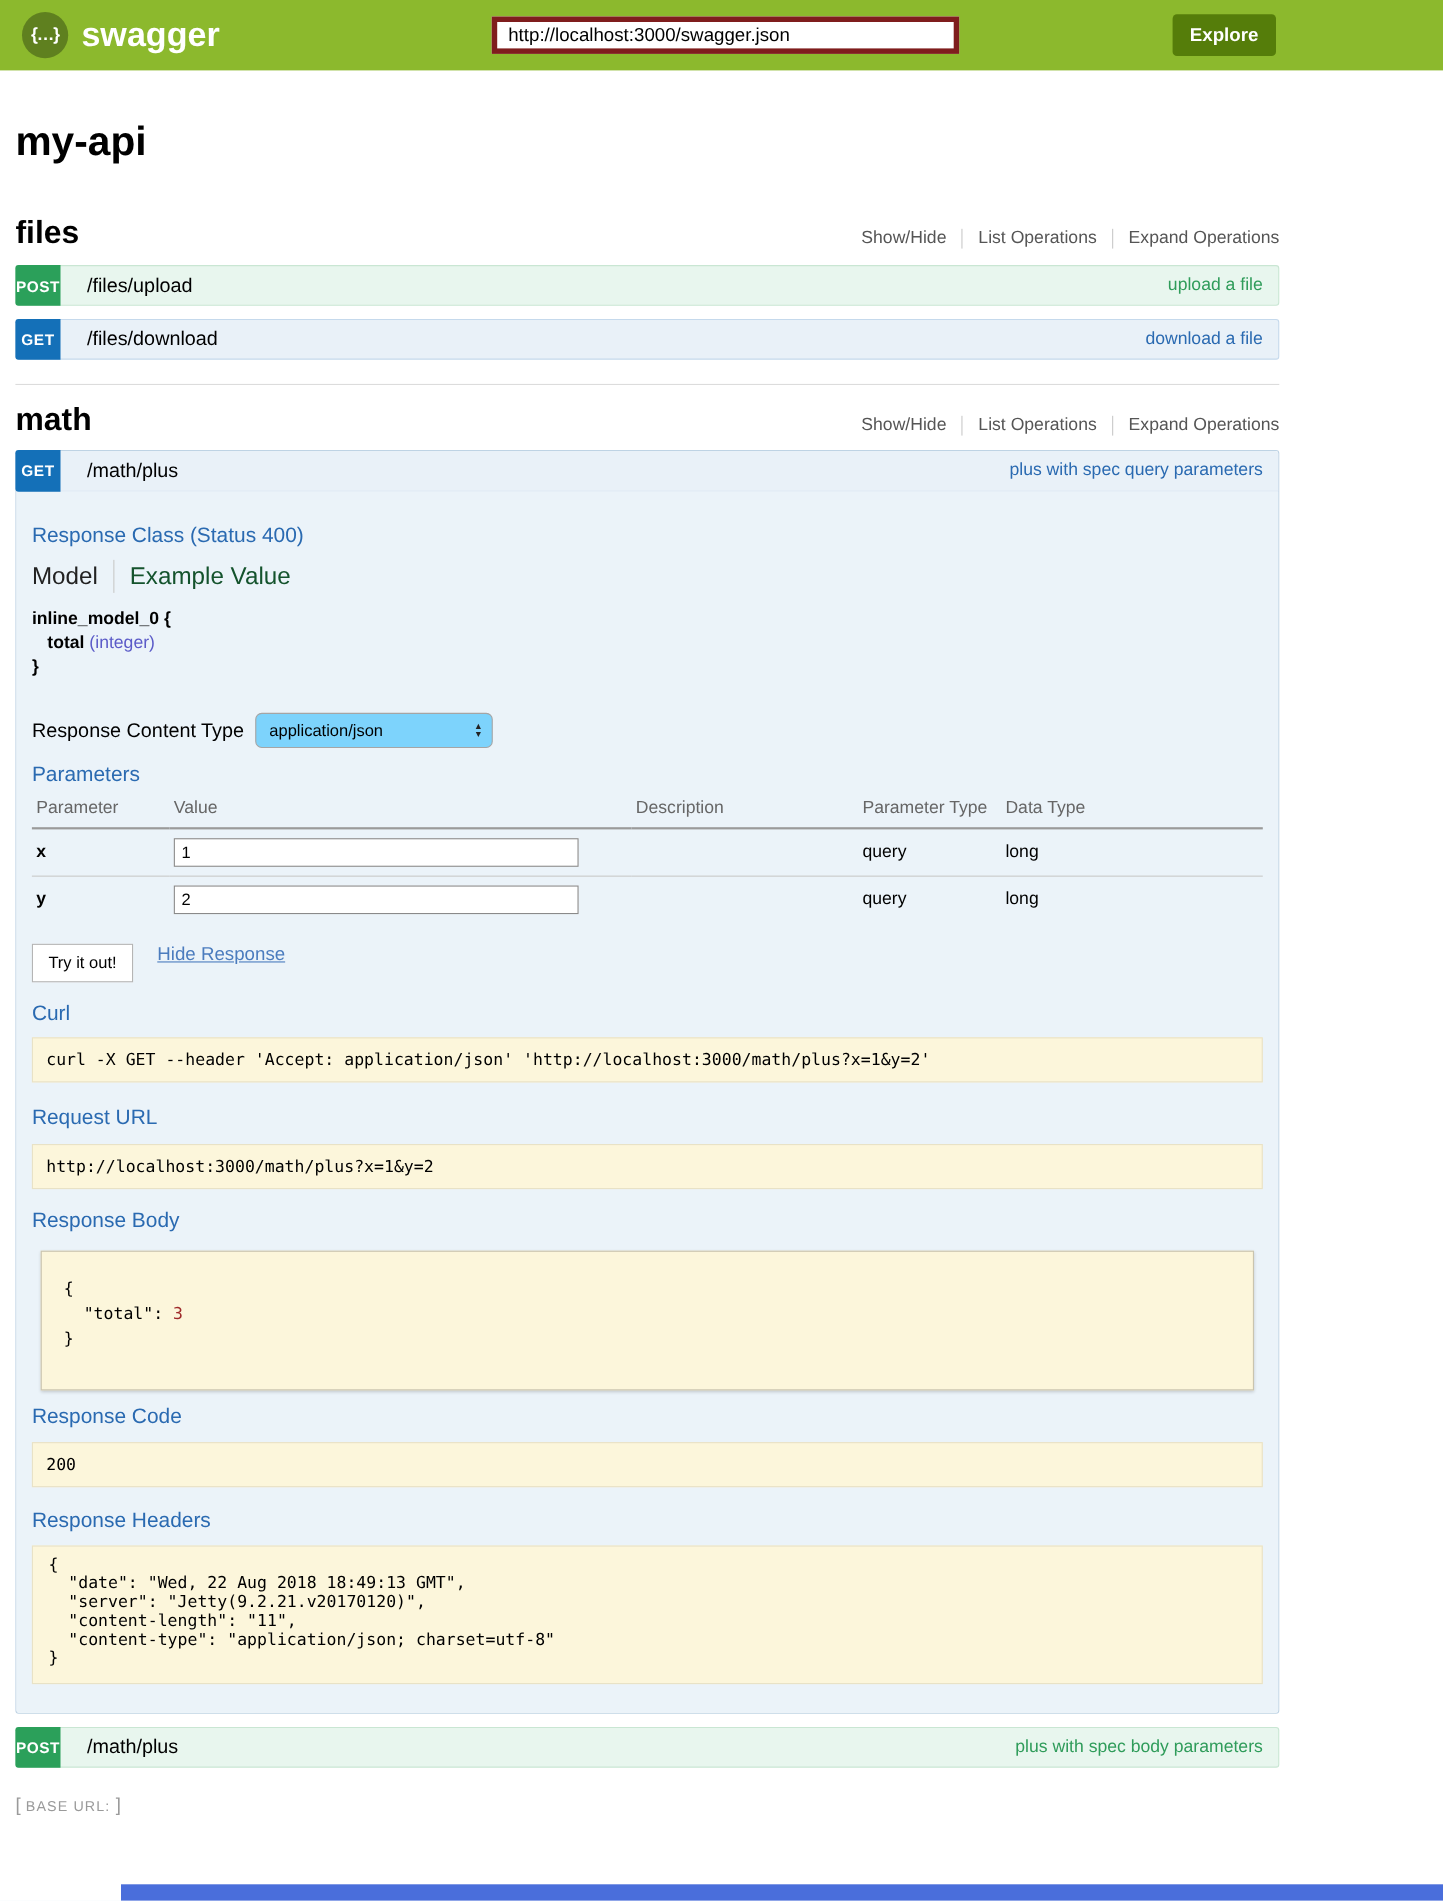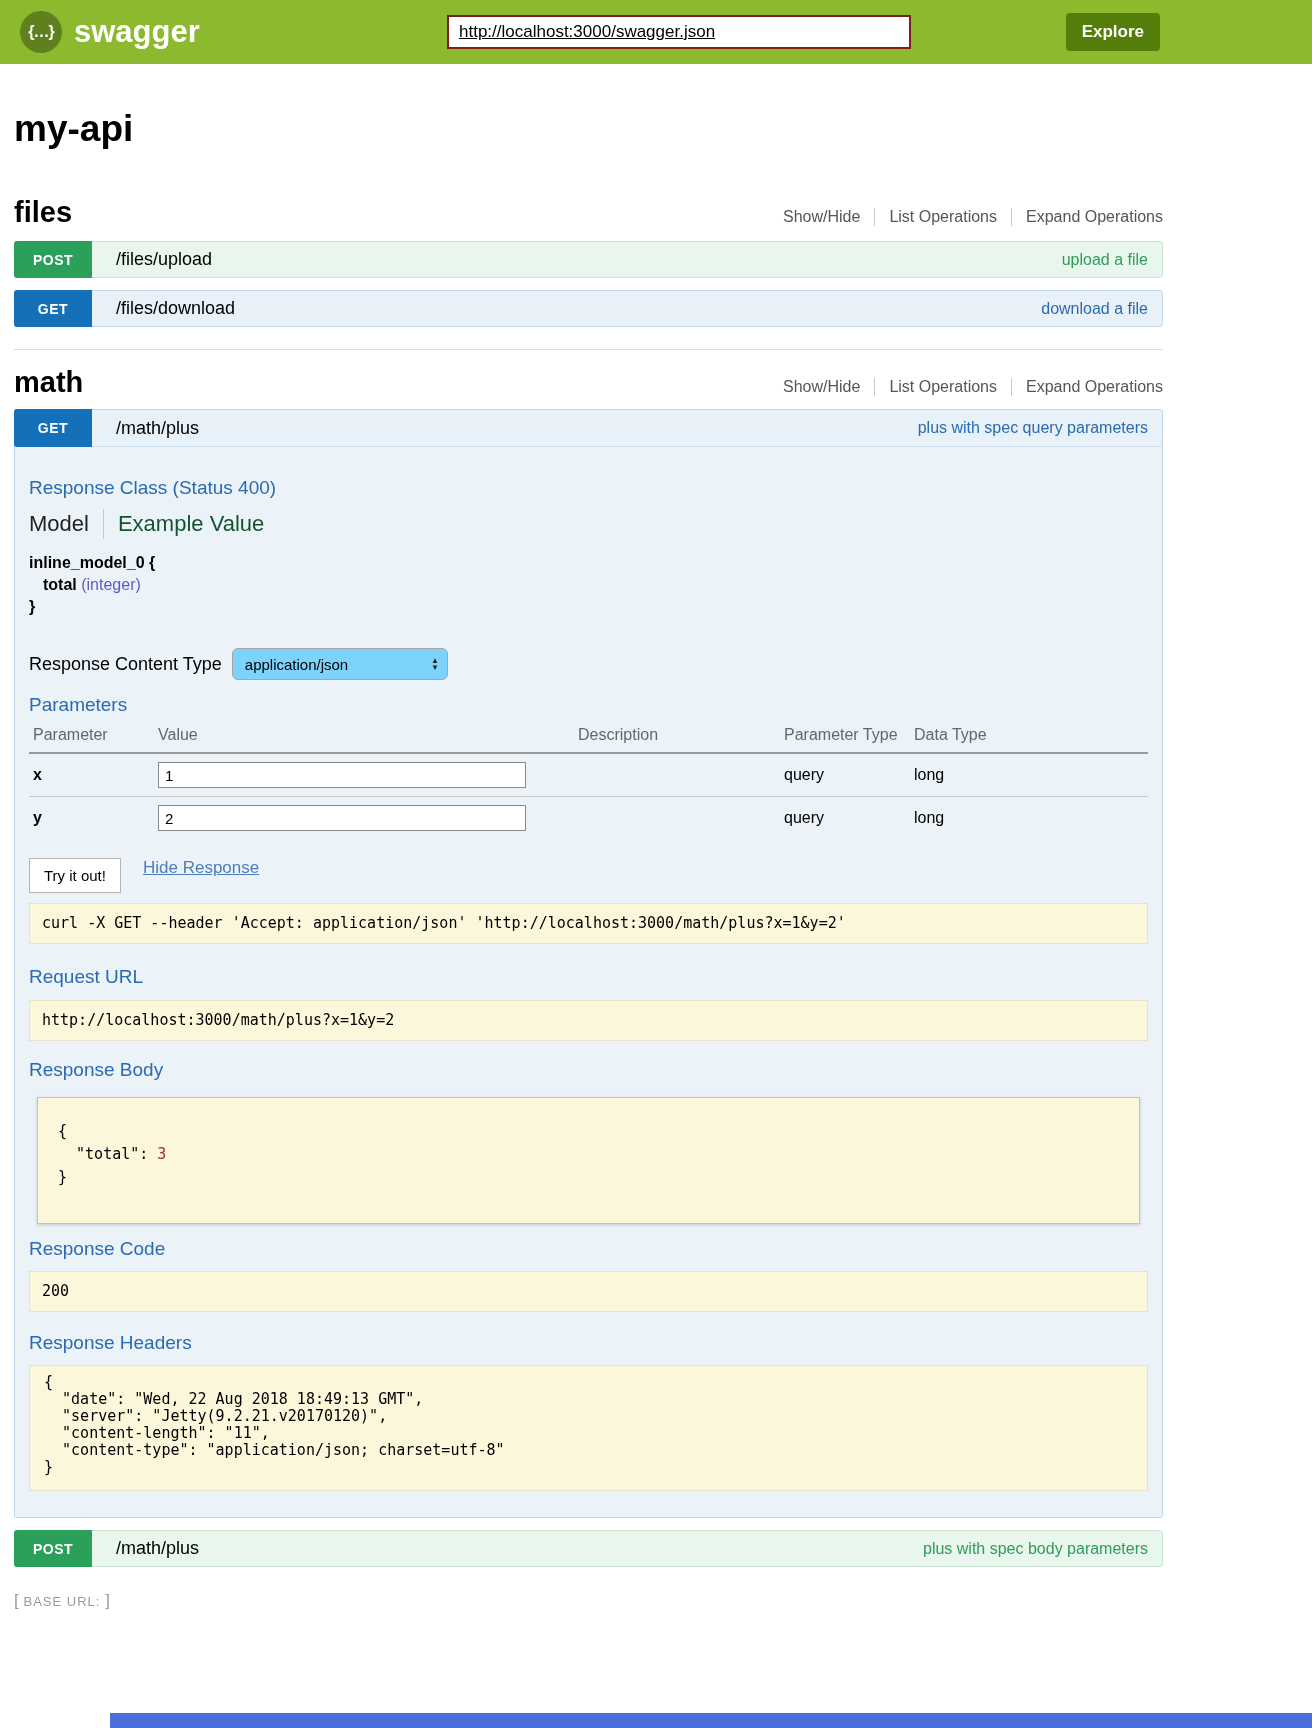--- a/index.html
+++ b/index.html
@@ -8,41 +8,41 @@
     width:1312px; height:1728px; position:relative; overflow:hidden;
     background:#fff; font-family:"Liberation Sans", sans-serif; color:#000;
   }
 
   
   .header { position:relative; height:64px; background:#8cb92d; display:flex; align-items:center; padding-left:20px; }
   .logo { display:flex; align-items:center; gap:12px; }
   .logo-circle { width:42px; height:42px; border-radius:50%; background:#5f801f; color:#fff;
     display:flex; align-items:center; justify-content:center; font-weight:bold; font-size:16px; letter-spacing:-1px; }
   .brand { color:#fff; font-size:31px; font-weight:bold; }
-  .url-input { position:absolute; left:447px; top:15px; width:464px; height:34px; border:2px solid #7f1d1d;
-    padding:0 10px; font-size:17px; font-family:"Liberation Sans",sans-serif;text-decoration:underline; }
+  .url-input { position:absolute; left:447px; top:15px; width:425px; height:34px; border:5px solid #7f1d1d;
+    padding:0 10px; font-size:17px; font-family:"Liberation Sans",sans-serif; }
   .explore-btn { position:absolute; right:152px; top:13px; height:38px; background:#557d0a; color:#fff;
     font-weight:bold; font-size:17px; border:none; border-radius:4px; padding:0 16px; cursor:pointer;
     font-family:"Liberation Sans",sans-serif; }
 
   
   .wrap { margin:0 149px 0 14px; }
   .page-title { font-size:37px; font-weight:bold; margin:44px 0 0; }
 
   .section-head { display:flex; align-items:baseline; margin-top:46px; }
   .section-title { font-size:29px; font-weight:bold; }
   .section-controls { margin-left:auto; display:flex; align-items:center; font-size:16px; }
   .control-link { color:#555; cursor:pointer; }
   .sep { width:1px; height:18px; background:#c9c9c9; margin:0 14px; align-self:center; }
 
   
   .op-row { display:flex; align-items:center; height:37px; border-radius:3px; margin-top:12px; }
   .op-row.post { background:#e8f6ee; border:1px solid #c9e6d3; }
   .op-row.get  { background:#e9f1f8; border:1px solid #c5d9ec; }
-  .badge { width:78px; align-self:stretch; margin:-1px 0 -1px -1px; display:flex; align-items:center;
+  .badge { width:41px; align-self:stretch; margin:-1px 0 -1px -1px; display:flex; align-items:center;
     justify-content:center; color:#fff; font-weight:bold; font-size:14px; letter-spacing:.5px; border-radius:3px 0 0 3px; }
   .badge.post-badge { background:#2ba05a; }
   .badge.get-badge  { background:#1470b8; }
   .op-path { margin-left:24px; font-size:18px; color:#000; cursor:pointer; }
   .op-summary { margin-left:auto; margin-right:14px; font-size:16px; cursor:pointer; }
   .op-row.post .op-summary { color:#2f9c5a; }
   .op-row.get  .op-summary { color:#2a6ab1; }
 
   .divider { border-top:1px solid #dcdcdc; margin-top:22px; }
 
@@ -224,20 +224,21 @@
             <td>long</td>
           </tr>
         </tbody>
       </table>
 
       <div class="try-row">
         <button class="try-btn">Try it out!</button>
         <span class="hide-link">Hide Response</span>
       </div>
 
+      <h4 class="blue-h mt18">Curl</h4>
       <pre class="codebox">curl -X GET --header 'Accept: application/json' 'http://localhost:3000/math/plus?x=1&amp;y=2'</pre>
 
       <h4 class="blue-h mt22">Request URL</h4>
       <pre class="codebox reqbox">http://localhost:3000/math/plus?x=1&amp;y=2</pre>
 
       <h4 class="blue-h mt18">Response Body</h4>
       <div class="body-box"><span>{
   "total": </span><span class="num">3</span><span>
 }</span></div>
 

